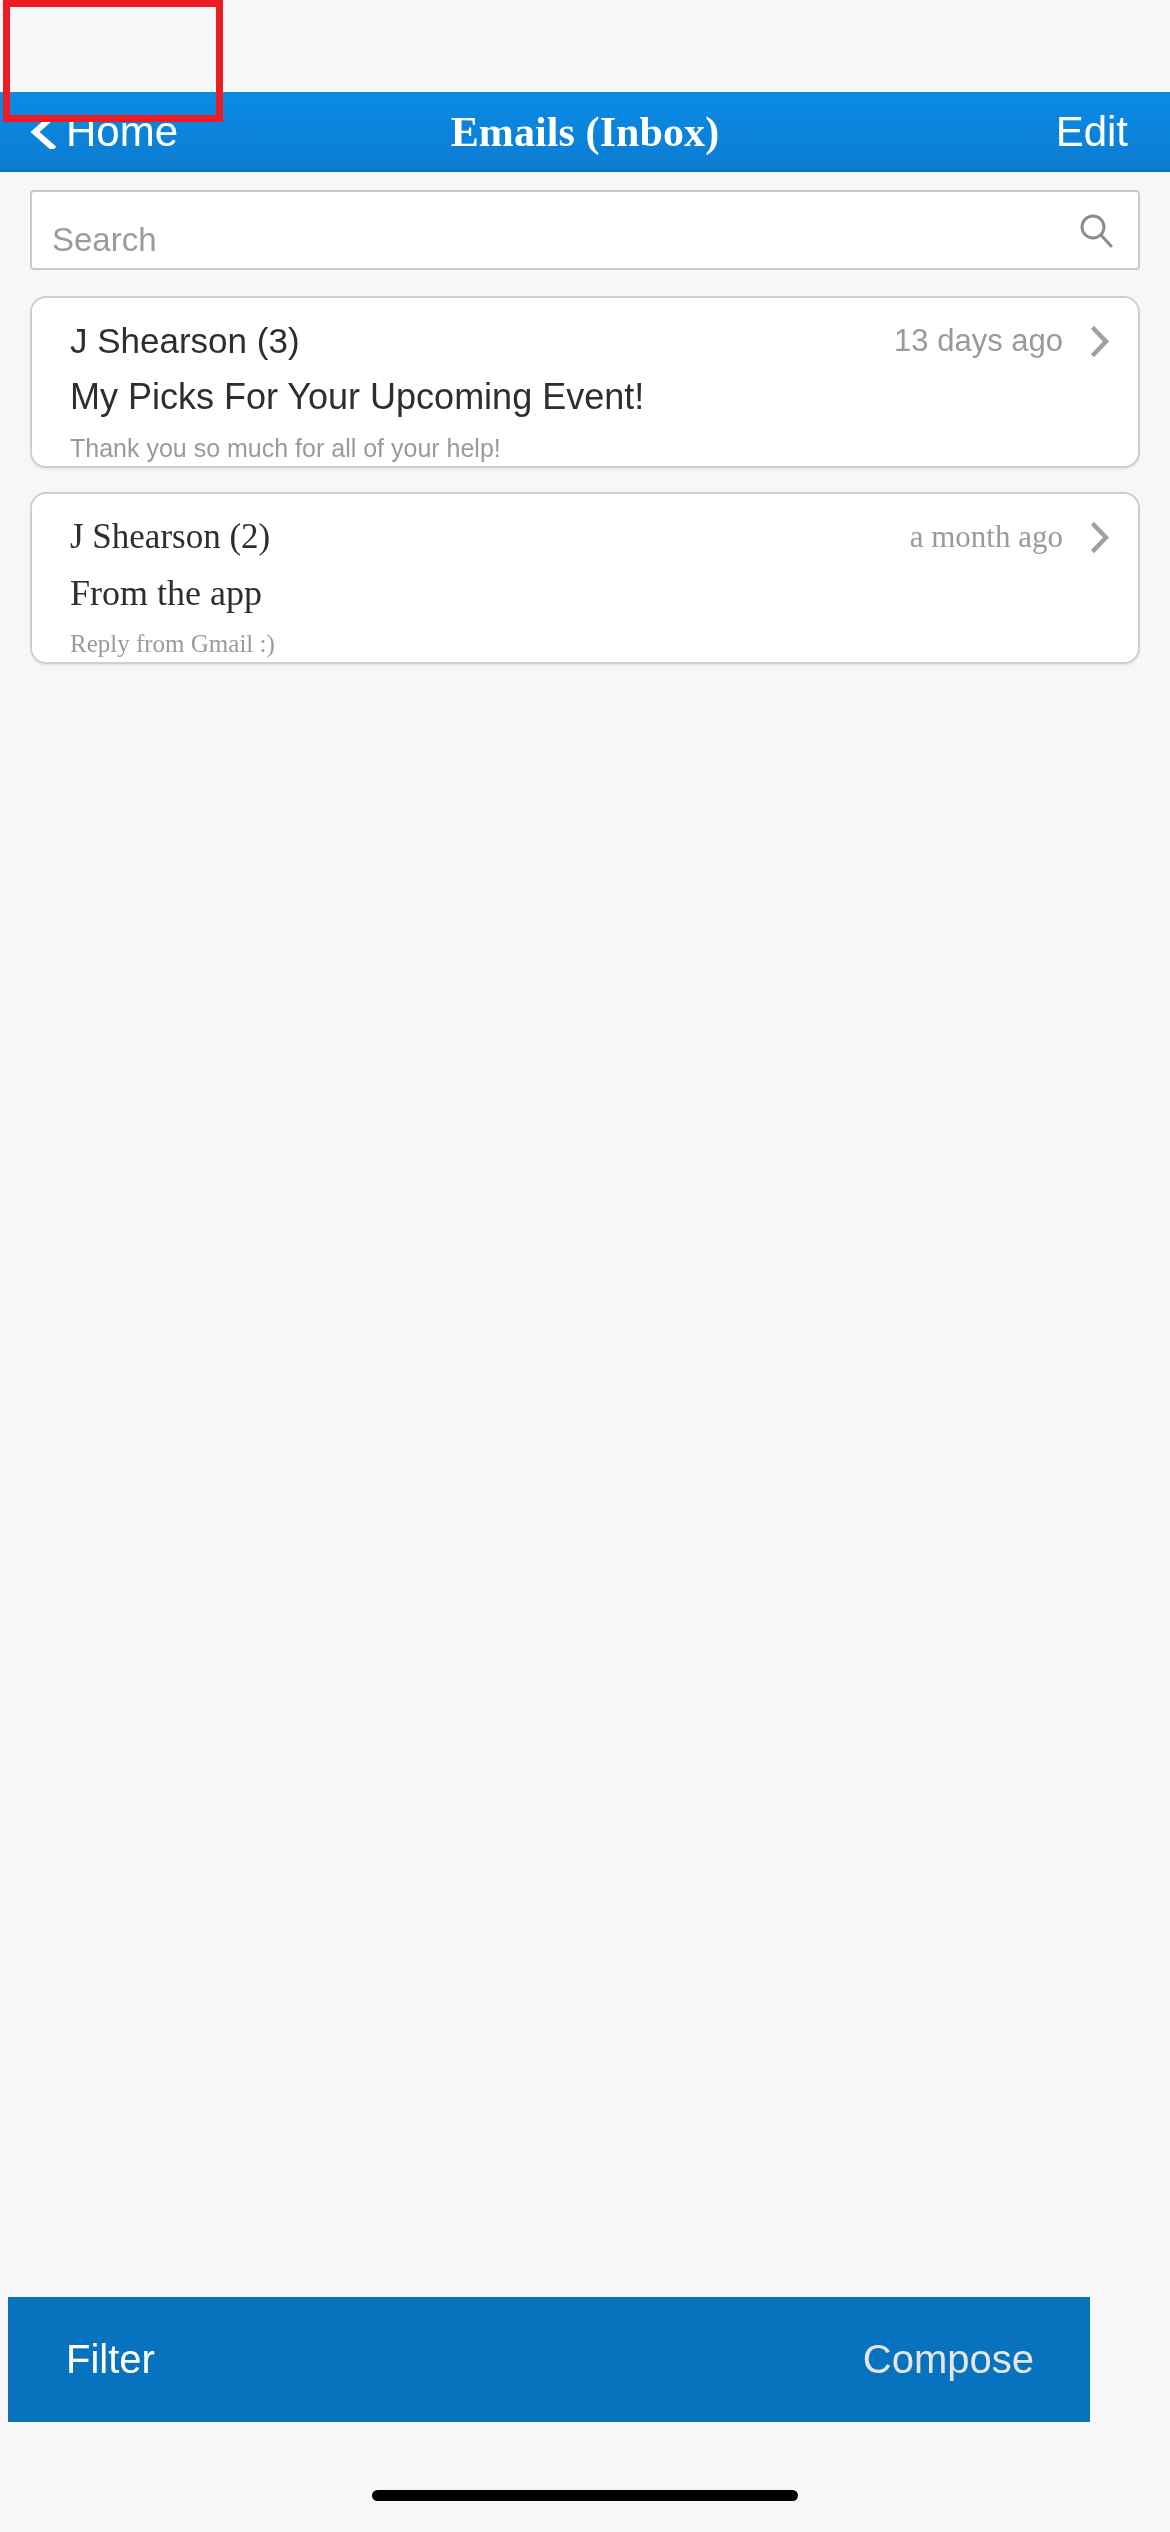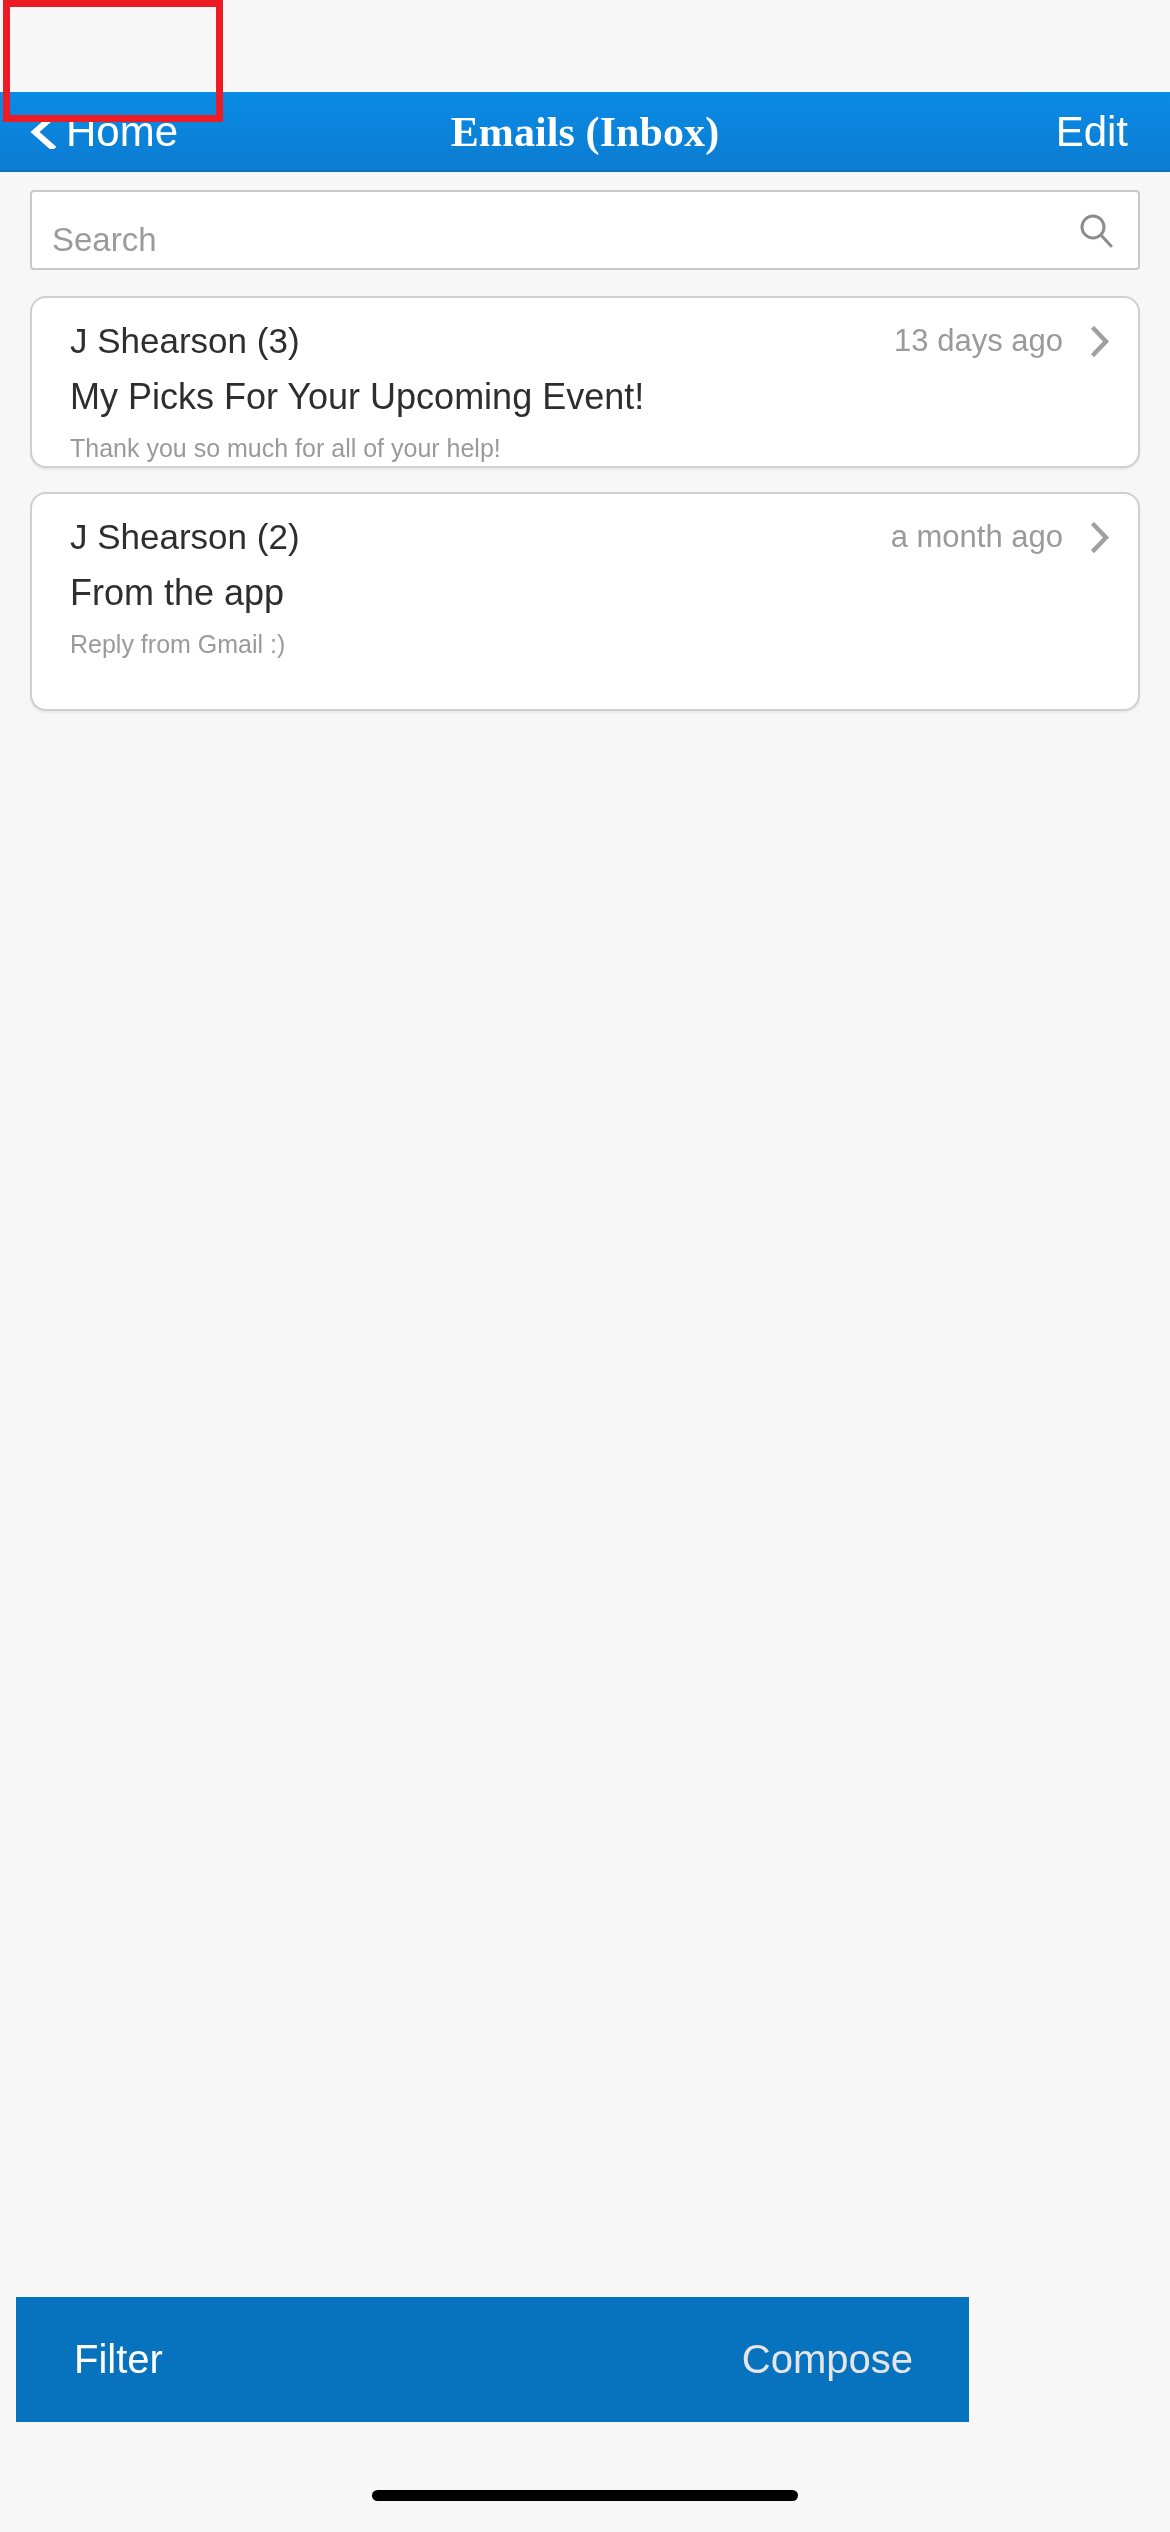--- a/index.html
+++ b/index.html
@@ -132,21 +132,21 @@
 
   .email-card {
     position:absolute; left:30px;
     width:1110px;
     background:#ffffff;
     border:2px solid #cfcfcf;
     border-radius:16px;
     box-shadow:0 2px 2px rgba(0,0,0,0.06);
   }
   #email-card-0 { top:124px; height:172px; }
-  #email-card-1 { top:320px; height:219px; }
+  #email-card-1 { top:320px; height:172px;font-family:Liberation Serif, serif; }
 
   .row-top {
     position:absolute; left:38px; right:28px; top:22px;
     height:42px;
     display:flex; align-items:center; justify-content:space-between;
   }
   .sender {
     font-size:35px; color:#2e2e2e; font-weight:400;
     line-height:42px;
   }
@@ -164,22 +164,22 @@
   }
   .preview {
     position:absolute; left:38px; right:28px; top:128px;
     font-size:25px; color:#9a9a9a; font-weight:400;
     line-height:44px;
     white-space:nowrap; overflow:hidden; text-overflow:ellipsis;
   }
 
   
   #toolbar {
-    position:absolute; left:16px; top:2297px;
-    width:953px; height:125px;
+    position:absolute; left:8px; top:2297px;
+    width:1082px; height:125px;
     background:#0772be;
     z-index:6;
   }
   #filter-button {
     position:absolute; left:0; top:0;
     width:226px; height:125px;
     display:flex; align-items:center;
   }
   #filter-label {
     margin-left:58px;

